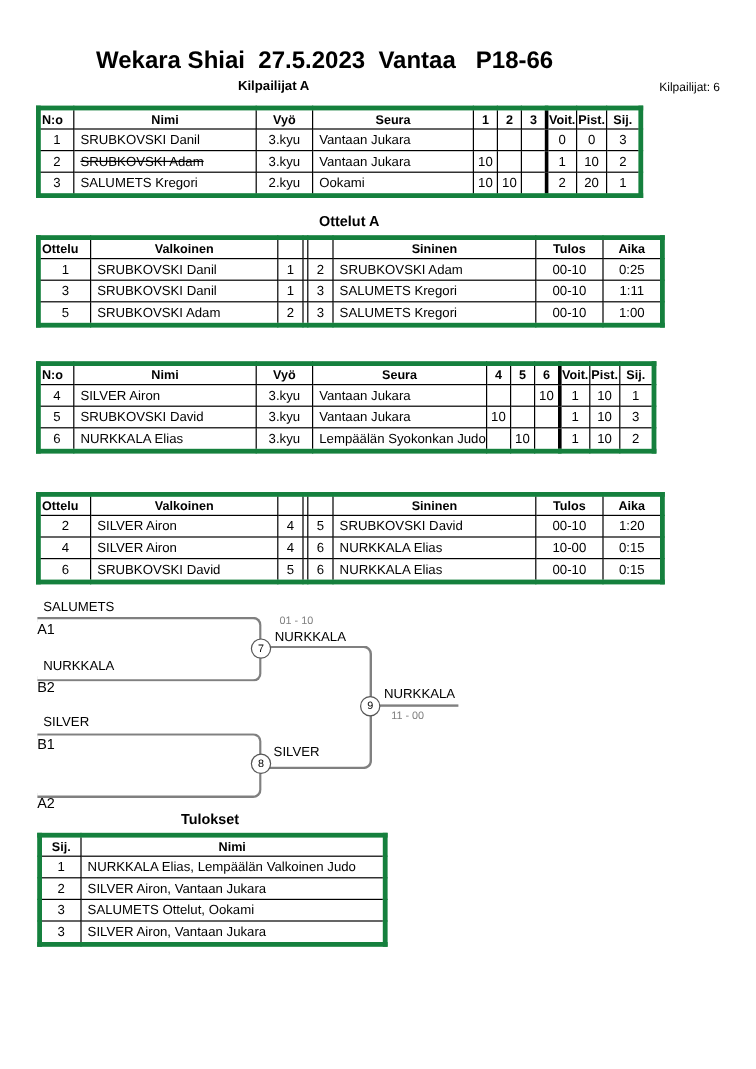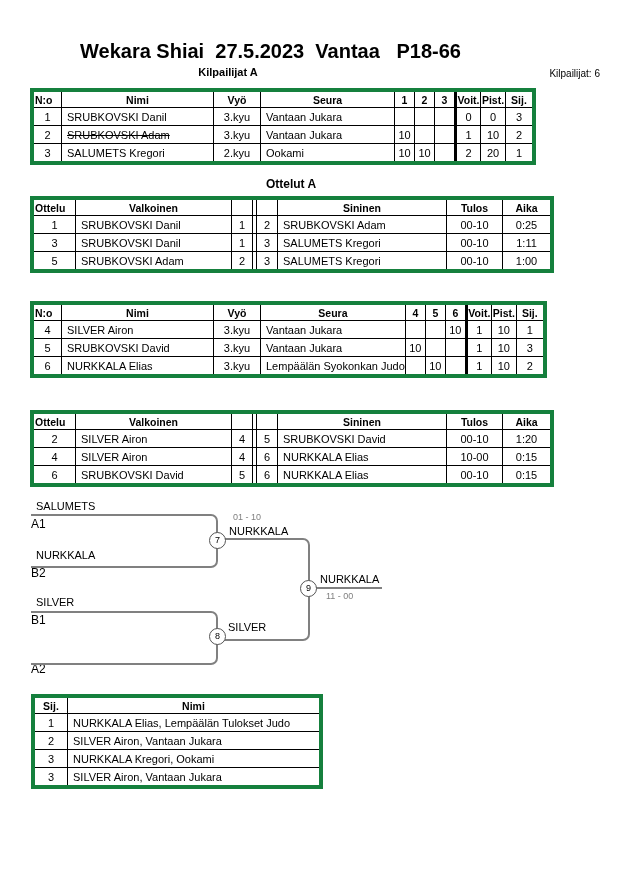--- a/index.html
+++ b/index.html
@@ -286,40 +286,41 @@
     <div class="br-circle" style="left:209px;top:628px;">8</div>
     <div class="br-circle" style="left:300px;top:580px;">9</div>
 
     <div class="br-name" style="left:229px;top:525px;">NURKKALA</div>
     <div class="br-score" style="left:233px;top:512px;">01 - 10</div>
     <div class="br-name" style="left:228px;top:621px;">SILVER</div>
     <div class="br-name" style="left:320px;top:573px;">NURKKALA</div>
     <div class="br-score" style="left:326px;top:591px;">11 - 00</div>
   </div>
 
+  <div class="abs section-title" style="left:75px;top:676px;">Tulokset</div>
   <div class="abs" style="left:31px;top:694px;">
     <table>
       <thead>
         <tr>
           <th class="t-sij">Sij.</th>
           <th class="t-nimi">Nimi</th>
         </tr>
       </thead>
       <tbody>
           <tr>
     <td class="t-sij">1</td>
-    <td class="t-nimi cl">NURKKALA Elias, Lempäälän Tulokset Judo</td>
+    <td class="t-nimi cl">NURKKALA Elias, Lempäälän Valkoinen Judo</td>
   </tr>
           <tr>
     <td class="t-sij">2</td>
     <td class="t-nimi cl">SILVER Airon, Vantaan Jukara</td>
   </tr>
           <tr>
     <td class="t-sij">3</td>
-    <td class="t-nimi cl">NURKKALA Kregori, Ookami</td>
+    <td class="t-nimi cl">SALUMETS Ottelut, Ookami</td>
   </tr>
           <tr>
     <td class="t-sij">3</td>
     <td class="t-nimi cl">SILVER Airon, Vantaan Jukara</td>
   </tr>
         </tbody>
     </table>
   </div>
 
 </div>

